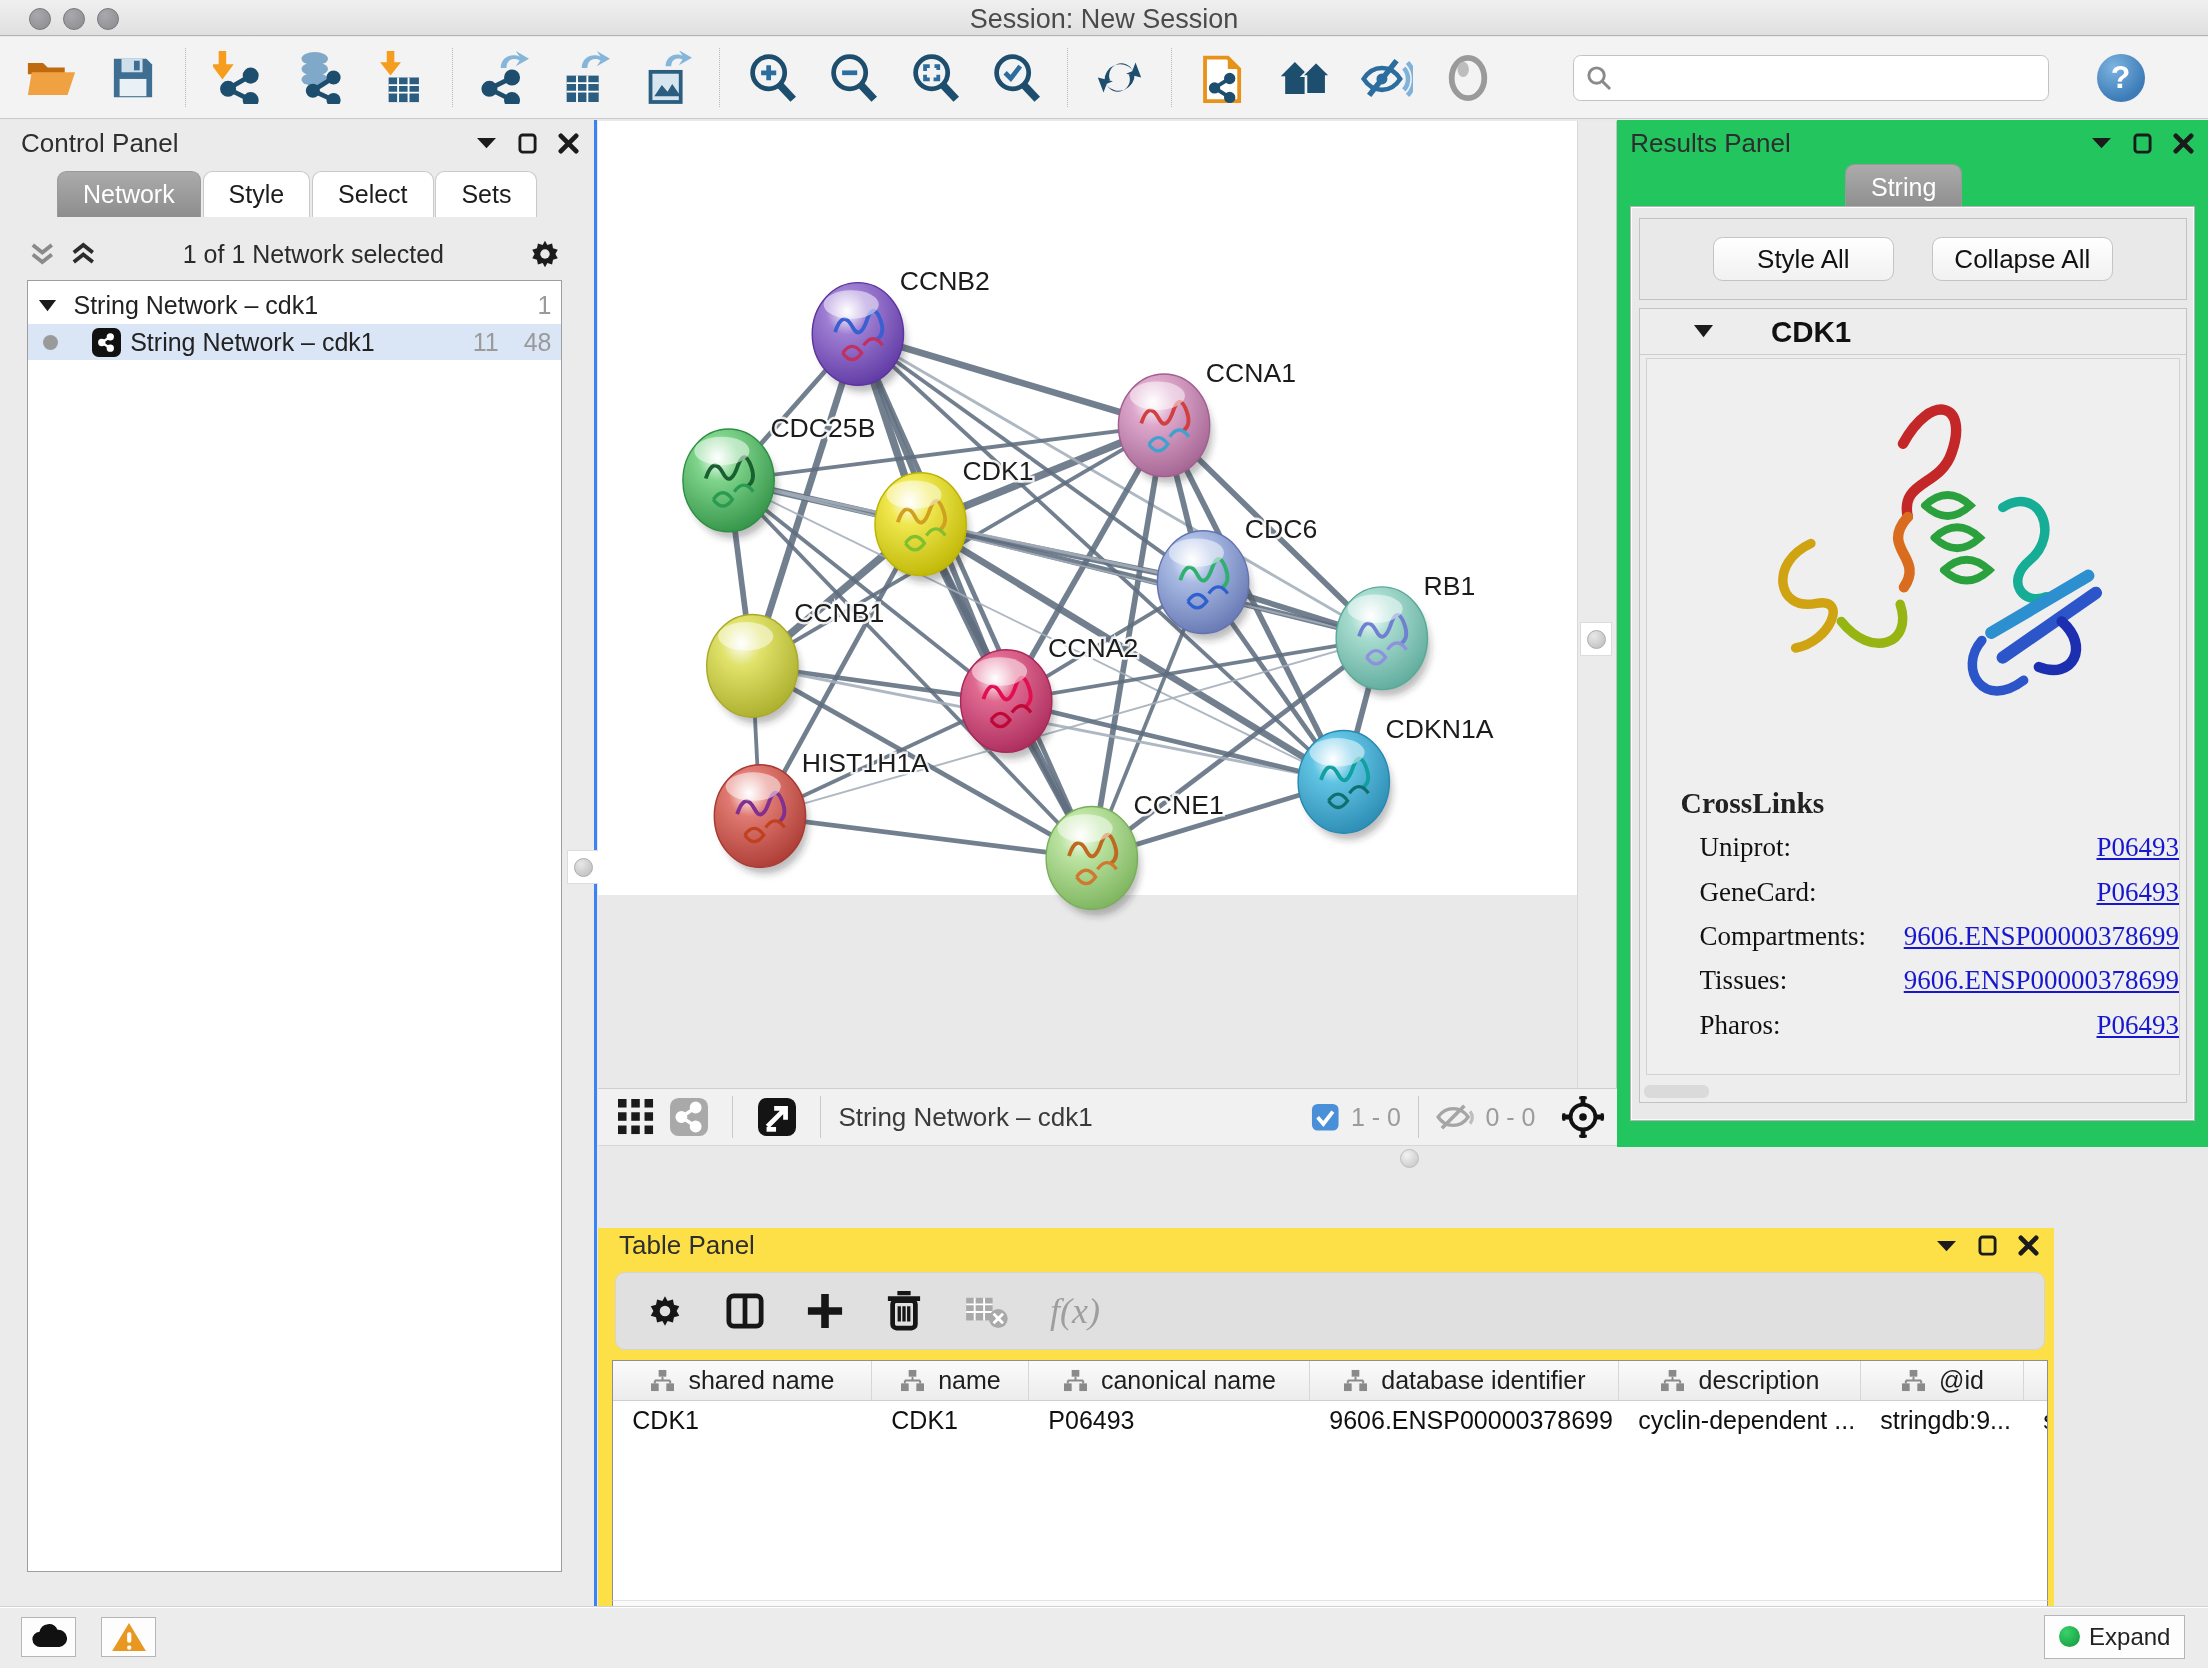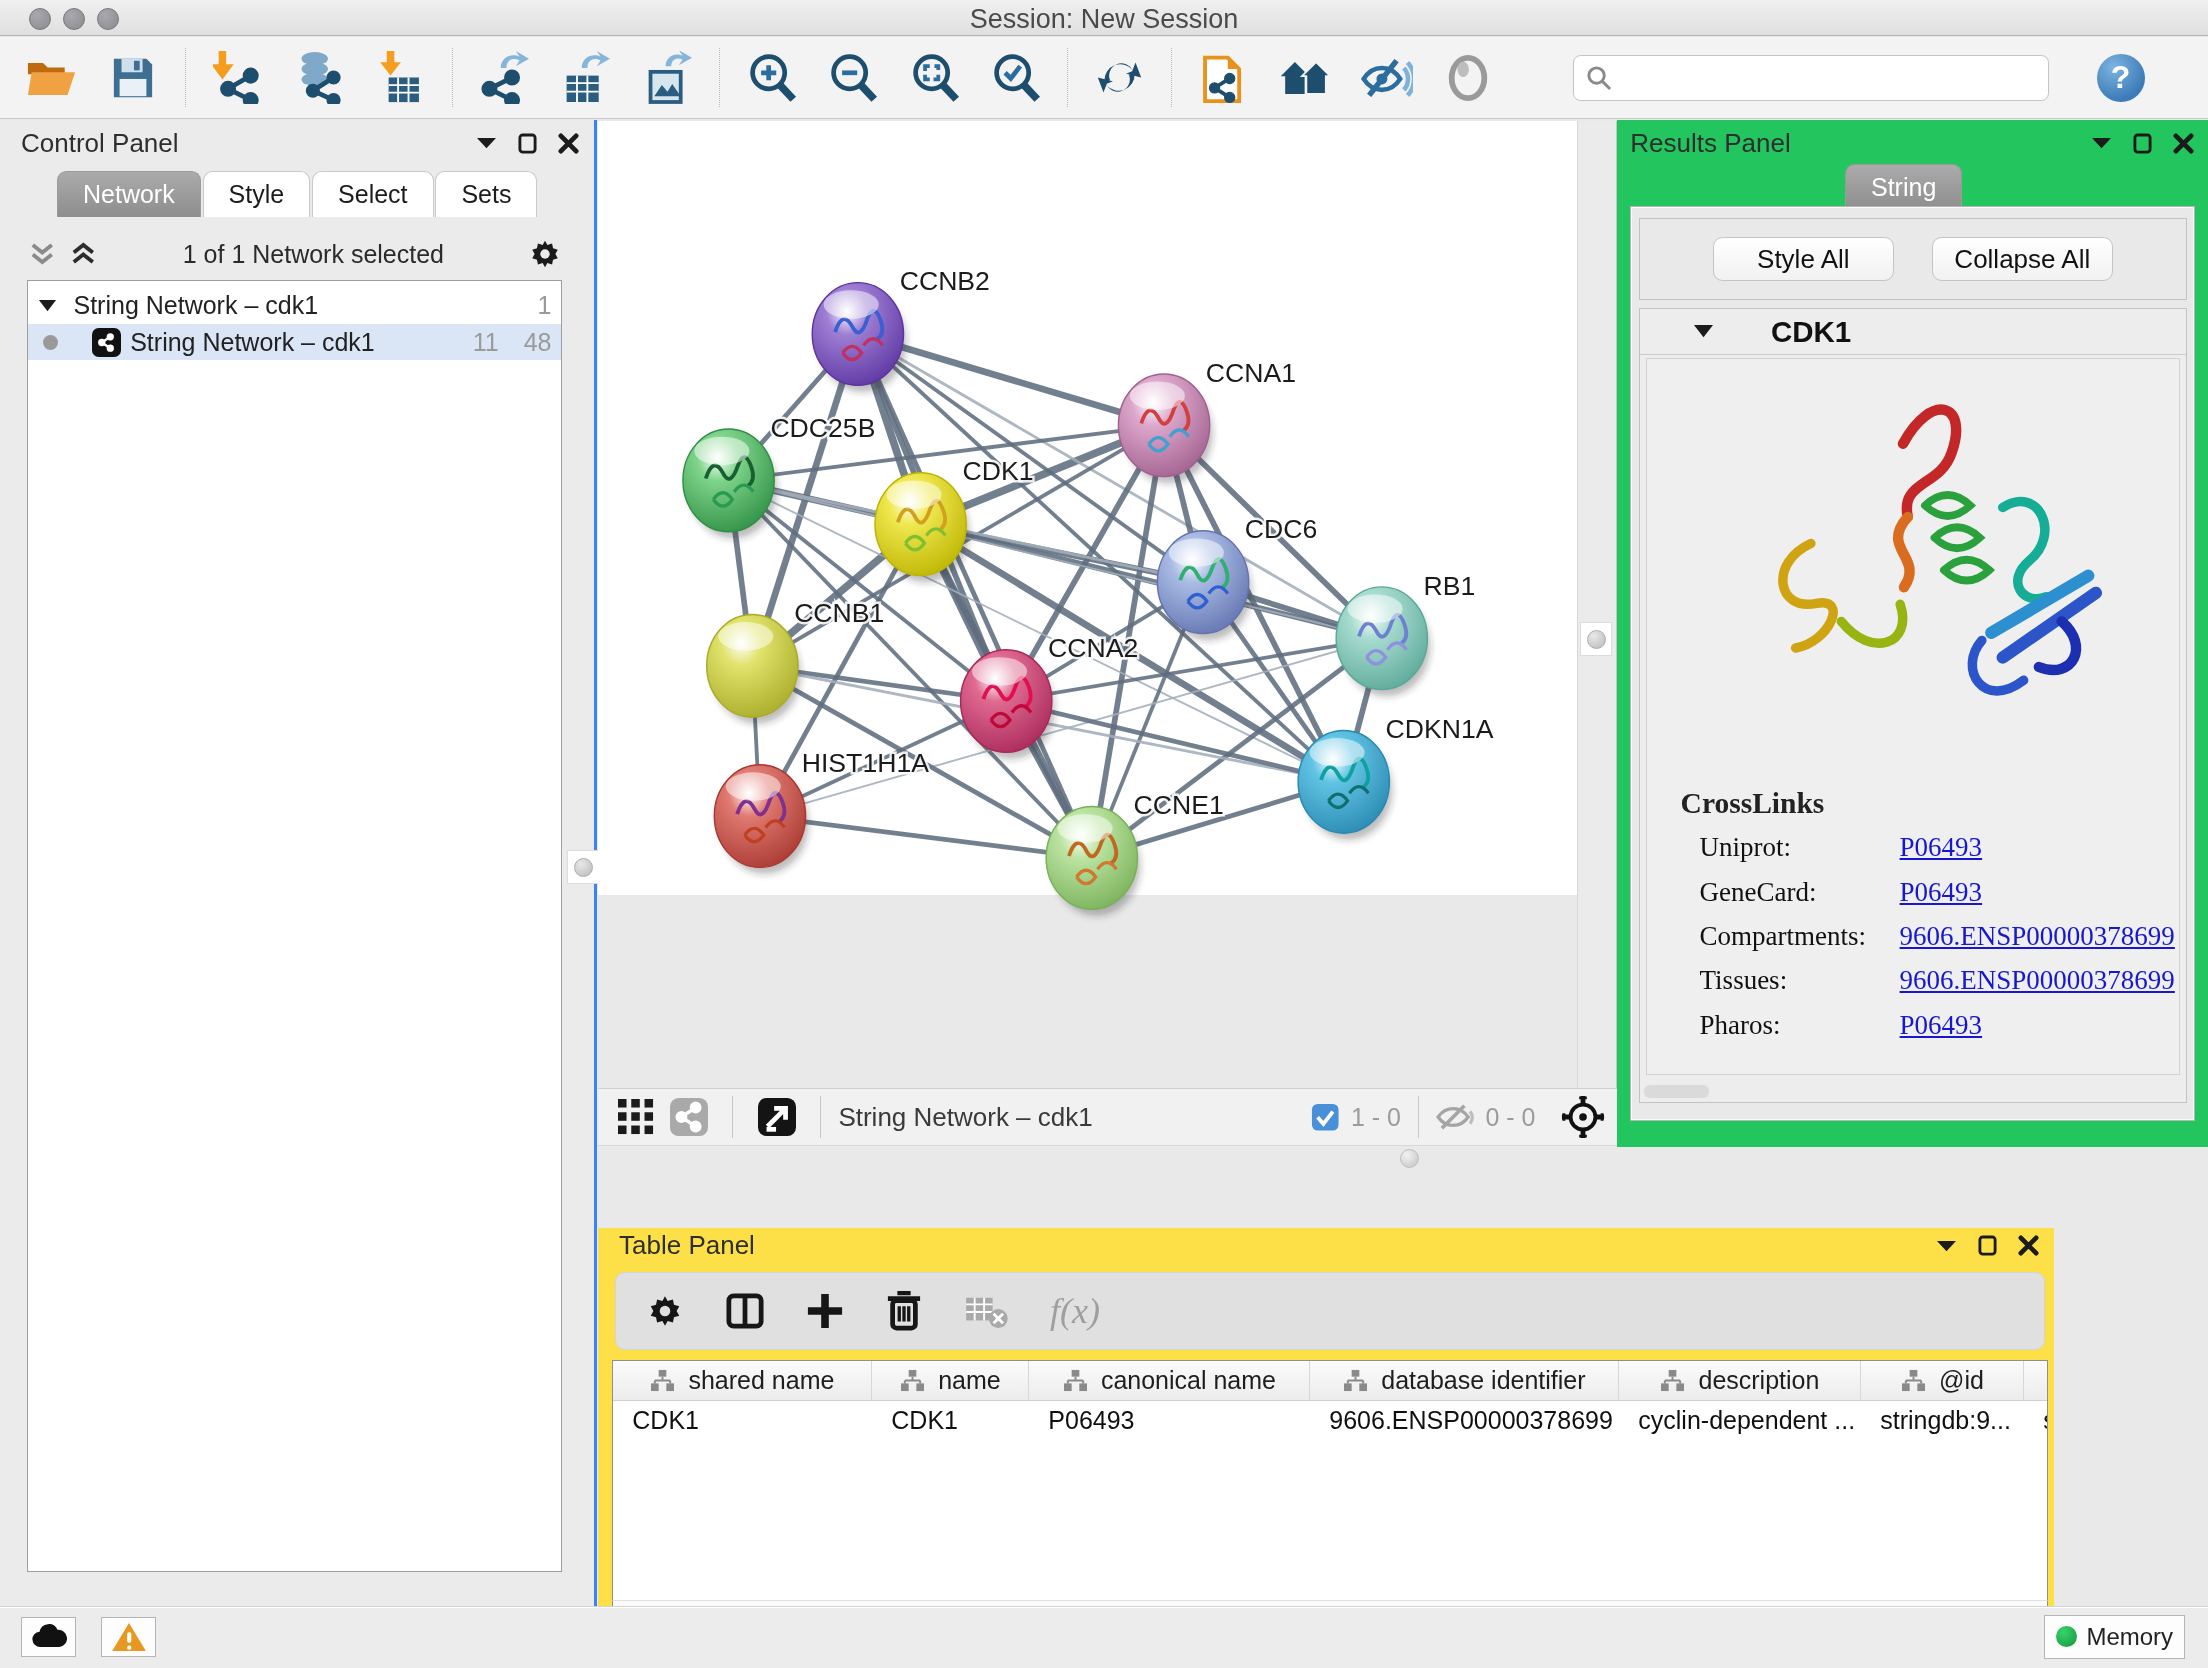--- a/index.html
+++ b/index.html
@@ -89,21 +89,21 @@
     border-radius:9.5px; font-size:26px; display:flex; align-items:center; justify-content:center; color:#111; }
   #rp-entry { position:absolute; left:7.6px; top:101px; right:7.6px; height:795px; border:1px solid #c2c2c2; background:#ededed; }
   #rp-entry-head { height:46px; display:flex; align-items:center; gap:57px; padding-left:53px;
     border-bottom:1px solid #cccccc; }
   #rp-entry-name { font-size:29.5px; font-weight:bold; color:#111; }
   #rp-entry-body { position:absolute; left:5.7px; top:49px; right:5.7px; bottom:27px; background:#efefef;
     border:1px solid #d2d2d2; overflow:hidden; }
   #rp-desc { font-size:26px; color:#1d1d1d; padding:15px 0 0 17px; }
   #ribbon { display:block; margin:3.8px auto 0 auto; }
   #crosslinks-title { font-family:"Liberation Serif", serif; font-weight:bold; font-size:29.5px; padding:25px 0 5.7px 34px; }
-  .cl-row { display:flex; font-family:"Liberation Serif", serif; font-size:27px; padding:6.7px 0 6.7px 53px; }
+  .cl-row { display:flex; font-family:"Liberation Serif", serif; font-size:27px; padding:6.7px 0 6.7px 53px;justify-content:space-between; }
   .cl-row .cl-label { width:200px; color:#111; }
   .cl-row a { color:#1717cf; text-decoration:underline; }
   #rp-mini-scroll { position:absolute; left:3.8px; bottom:3.8px; width:65px; height:13.3px; background:#dadada; border-radius:5.7px; }
 
   
   #table-panel { position:absolute; left:598px; top:1228px; width:1456px; height:438px; background:#fde047; }
   #tp-header { position:absolute; left:21px; top:1.9px; right:15px; display:flex; justify-content:space-between; align-items:center;}
   #tp-toolbar { position:absolute; left:17px; top:44px; right:9.5px; height:78px; background:#e0e0e0;
     border:1px solid #d4d4d4; border-radius:9.5px; display:flex; align-items:center; gap:42px; padding-left:30px; }
   #fx-label { font-family:"Liberation Serif", serif; font-style:italic; font-size:36px; color:#9e9e9e; }
@@ -868,16 +868,16 @@
   </div>
   <div class="sb-btn" style="left:101px">
     <svg width="36" height="30" viewBox="0 0 38 32">
         <path d="M19 1 L37 31 H1z" fill="#e89820"></path>
         <rect x="17" y="11" width="4.5" height="11" rx="2" fill="#fff"></rect>
         <rect x="17" y="25" width="4.5" height="4.5" rx="2" fill="#fff"></rect>
       </svg>
   </div>
   <div id="memory-btn">
     <span id="memory-dot"></span>
-    <span>Memory</span>
+    <span>Expand</span>
   </div>
 </div>
 
 
 </body></html>

